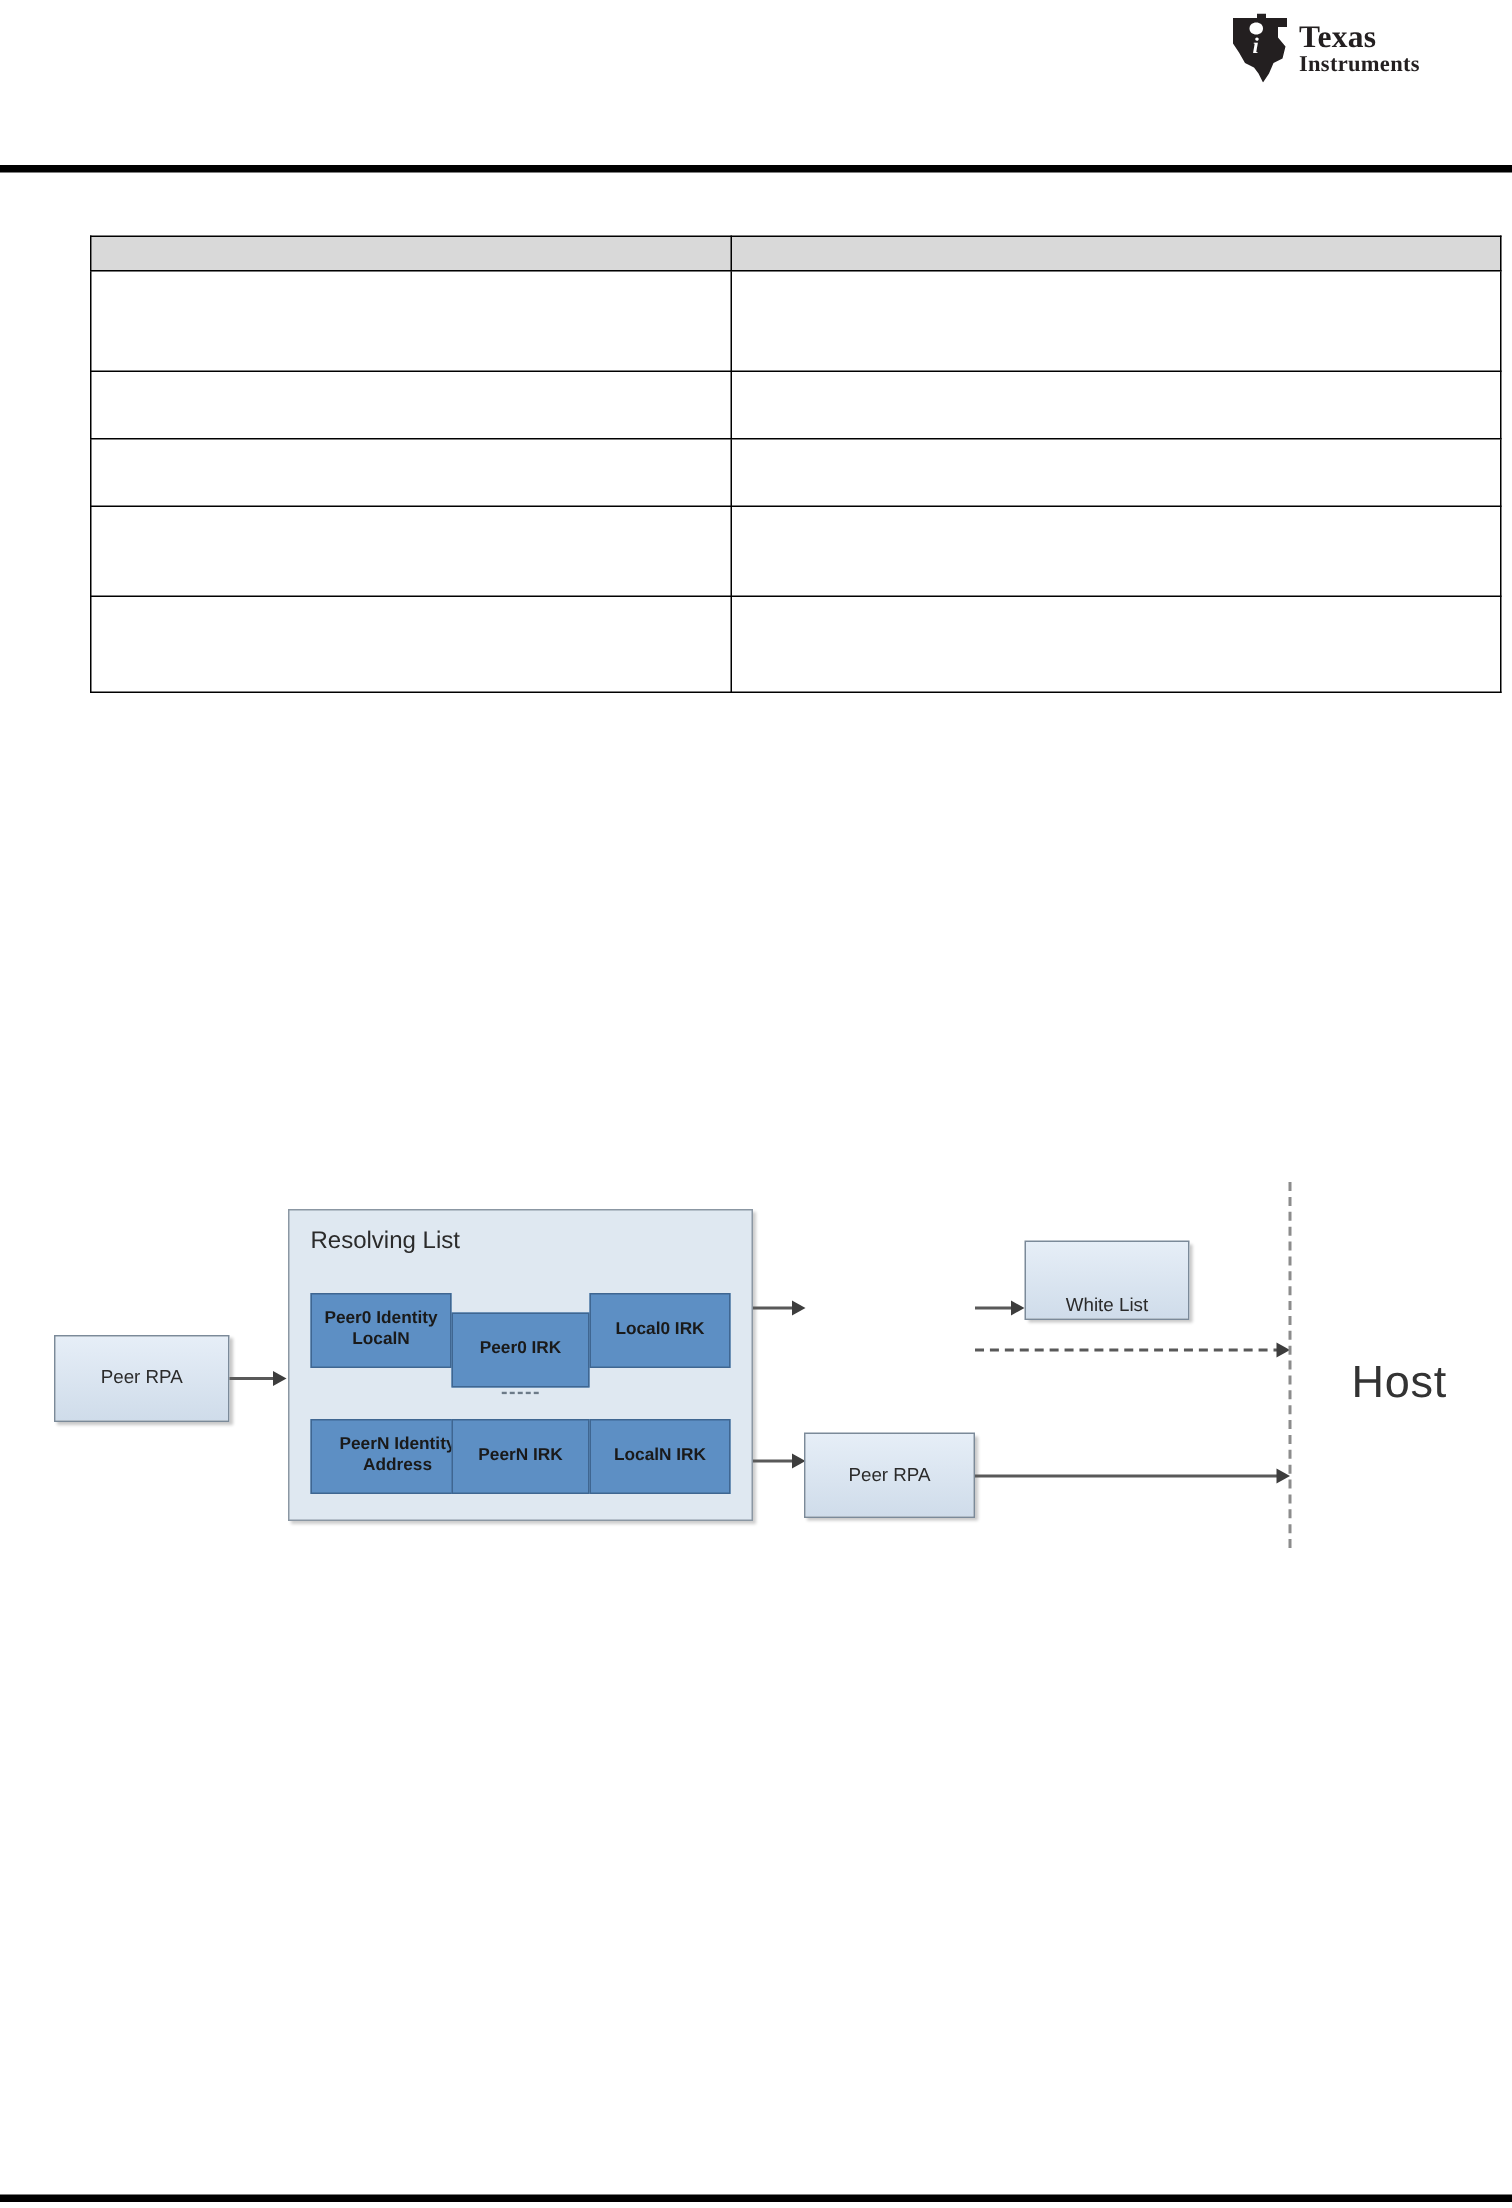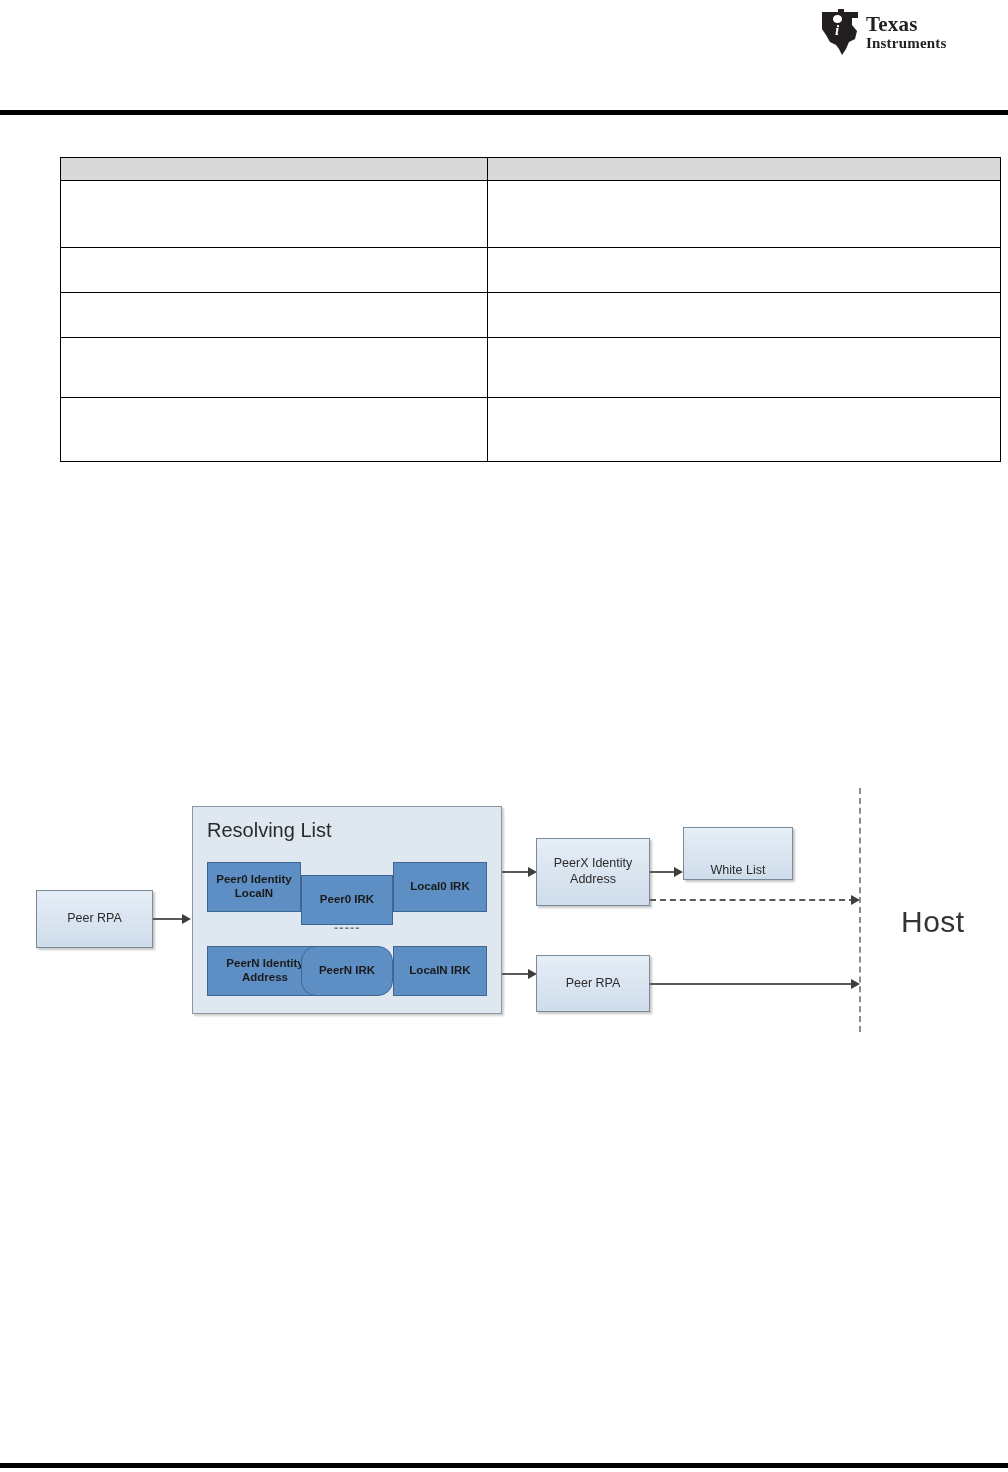--- a/index.html
+++ b/index.html
@@ -118,21 +118,21 @@
     position: absolute;
     box-sizing: border-box;
     border: 1.3px solid #8b97a3;
     background: #dfe8f1;
     box-shadow: 2px 2px 2px rgba(0,0,0,0.2);
   }
   .rl-title {
     position: absolute;
     left: 14px;
     top: 12px;
-    font-size: 20px;
+    font-size: 16px;
     color: #2b2b2b;
   }
   .rl-cell {
     position: absolute;
     box-sizing: border-box;
     border: 1.3px solid #3f6691;
     background: #5d8fc4;
     display: flex;
     align-items: center;
     justify-content: center;
@@ -258,33 +258,30 @@
     </div>
     <div class="rl-cell" style="left:393px; top:92px; width:94px; height:50px;">
       <span>Local0 IRK</span>
     </div>
 
     <div class="rl-ellipsis" style="left:334px; top:150px;">-----</div>
 
     <div class="rl-cell" style="left:207px; top:176px; width:116px; height:50px;">
       <span>PeerN Identity Address</span>
     </div>
-    <div class="rl-cell" style="left:301px; top:176px; width:92px; height:50px;border-radius:15px;">
+    <div class="rl-cell" style="left:301px; top:176px; width:92px; height:50px;">
       <span>PeerN IRK</span>
     </div>
     <div class="rl-cell" style="left:393px; top:176px; width:94px; height:50px;">
       <span>LocalN IRK</span>
     </div>
 
     <div class="arrow-line" style="left:502px; top:101px; width:28px;"></div>
     <div class="arrow-head" style="left:528px; top:96.5px;"></div>
 
-    <div class="dbox" style="left:536px; top:68px; width:114px; height:68px;">
-      <span>PeerX Identity Address</span>
-    </div>
 
     <div class="arrow-line" style="left:650px; top:101px; width:26px;"></div>
     <div class="arrow-head" style="left:674px; top:96.5px;"></div>
 
     <div class="dbox" style="left:683px; top:57px; width:110px; height:53px;align-items:flex-end;">
       <span>White List</span>
     </div>
 
     <div class="arrow-dashed" style="left:650px; top:129px; width:205px;"></div>
     <div class="arrow-head" style="left:851px; top:124.5px;"></div>

